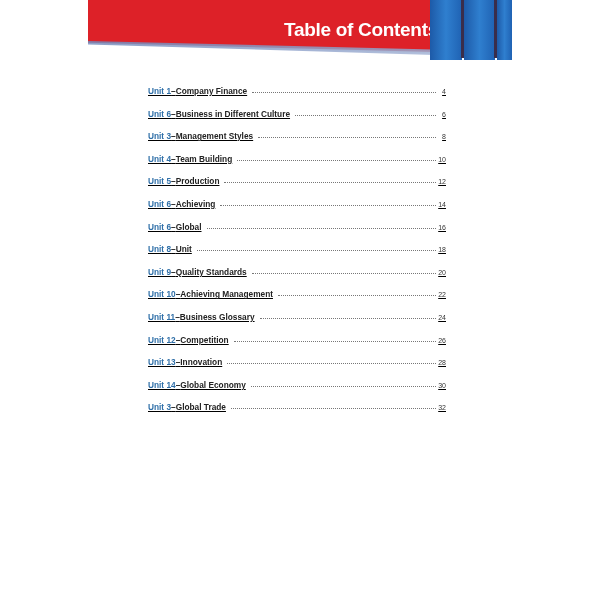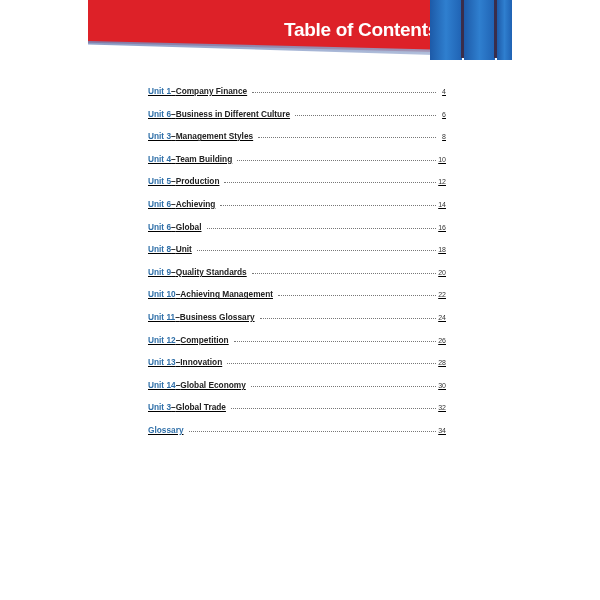--- a/index.html
+++ b/index.html
@@ -152,20 +152,13 @@
       <span class="toc-dots"></span>
       <span class="toc-page">30</span>
     </div>
   <div class="toc-row">
       <span class="toc-unit">Unit 3</span>
       <span class="toc-title"> – </span>
       <span class="toc-title">Global Trade</span>
       <span class="toc-dots"></span>
       <span class="toc-page">32</span>
     </div>
-  <div class="toc-row">
-      <span class="toc-unit">Glossary</span>
-      <span class="toc-title"></span>
-      <span class="toc-title"></span>
-      <span class="toc-dots"></span>
-      <span class="toc-page">34</span>
-    </div>
 </div>
 
 </body></html>

